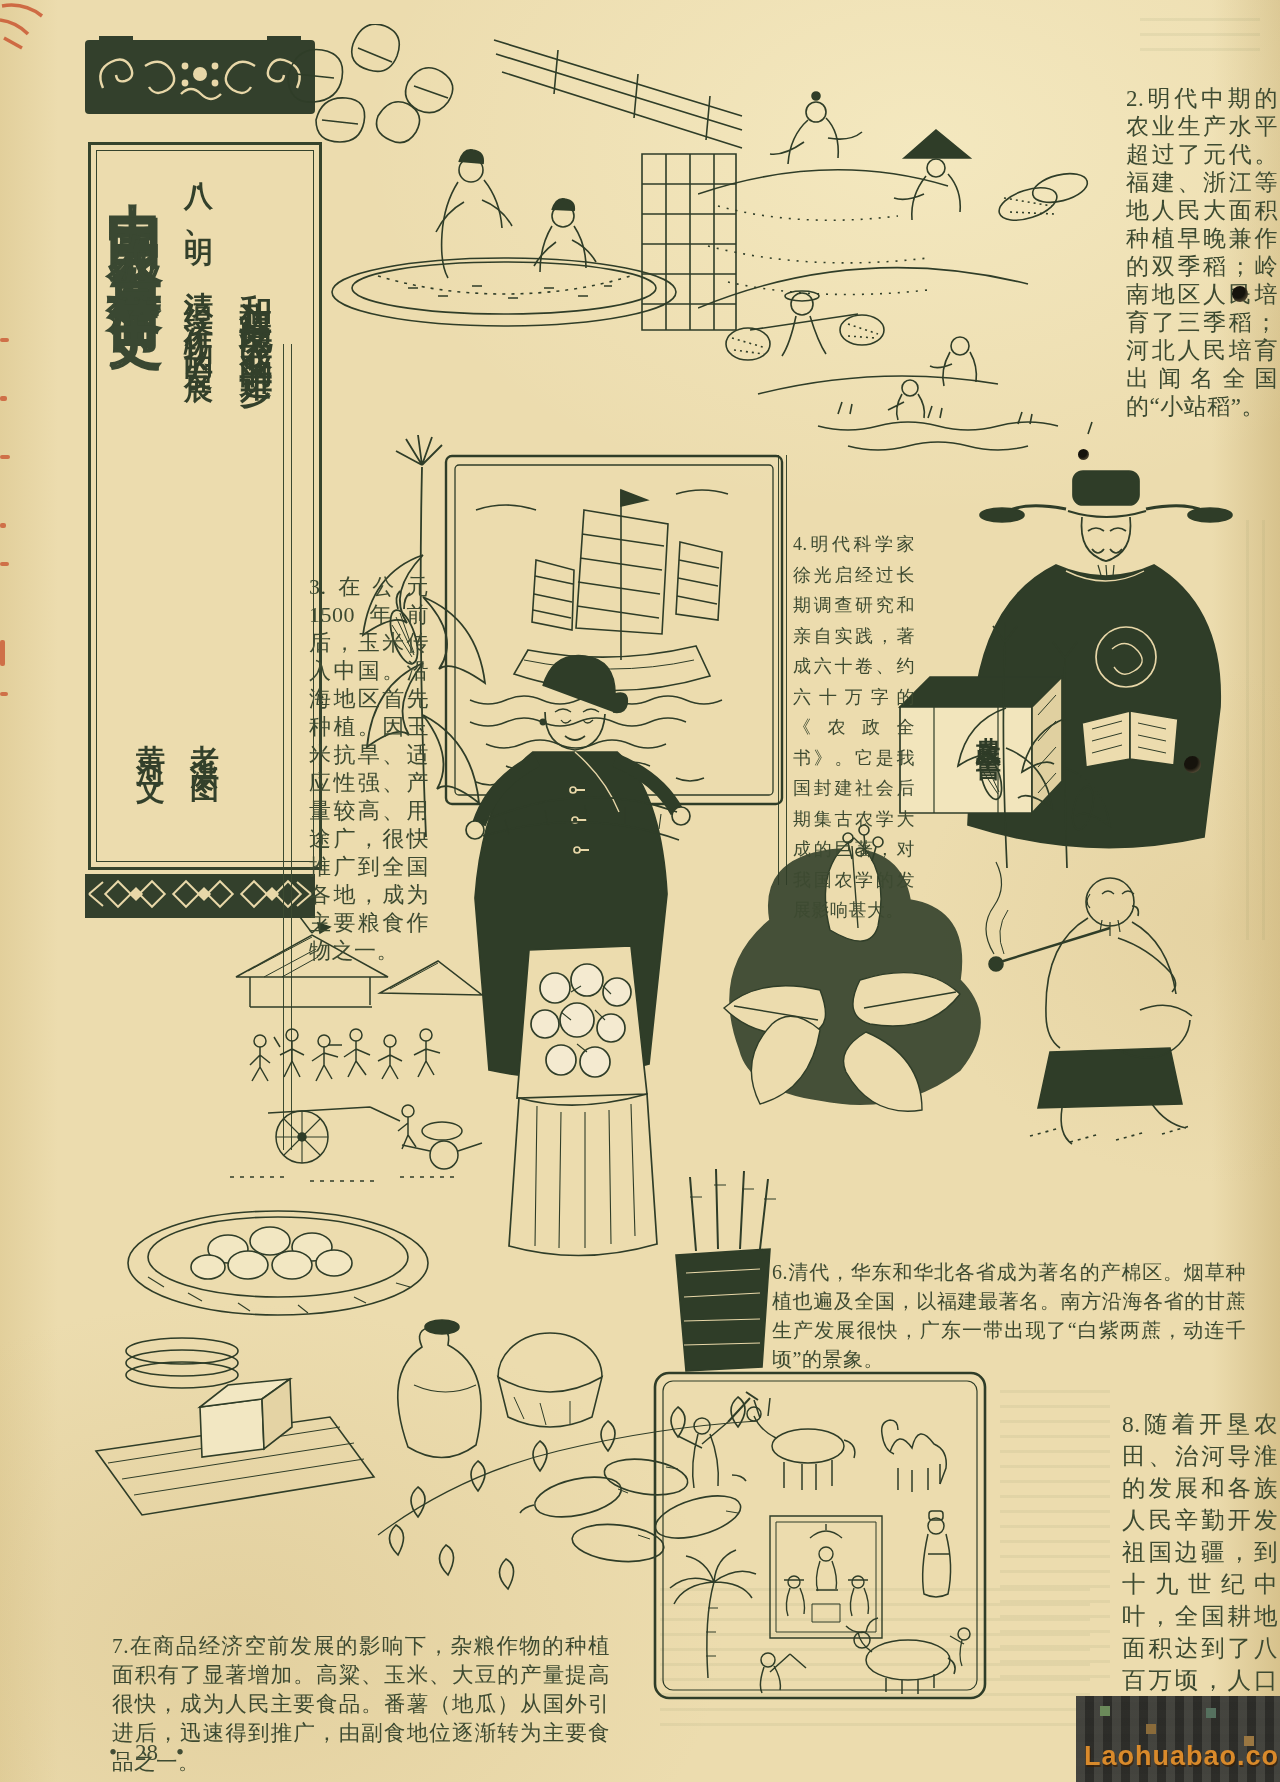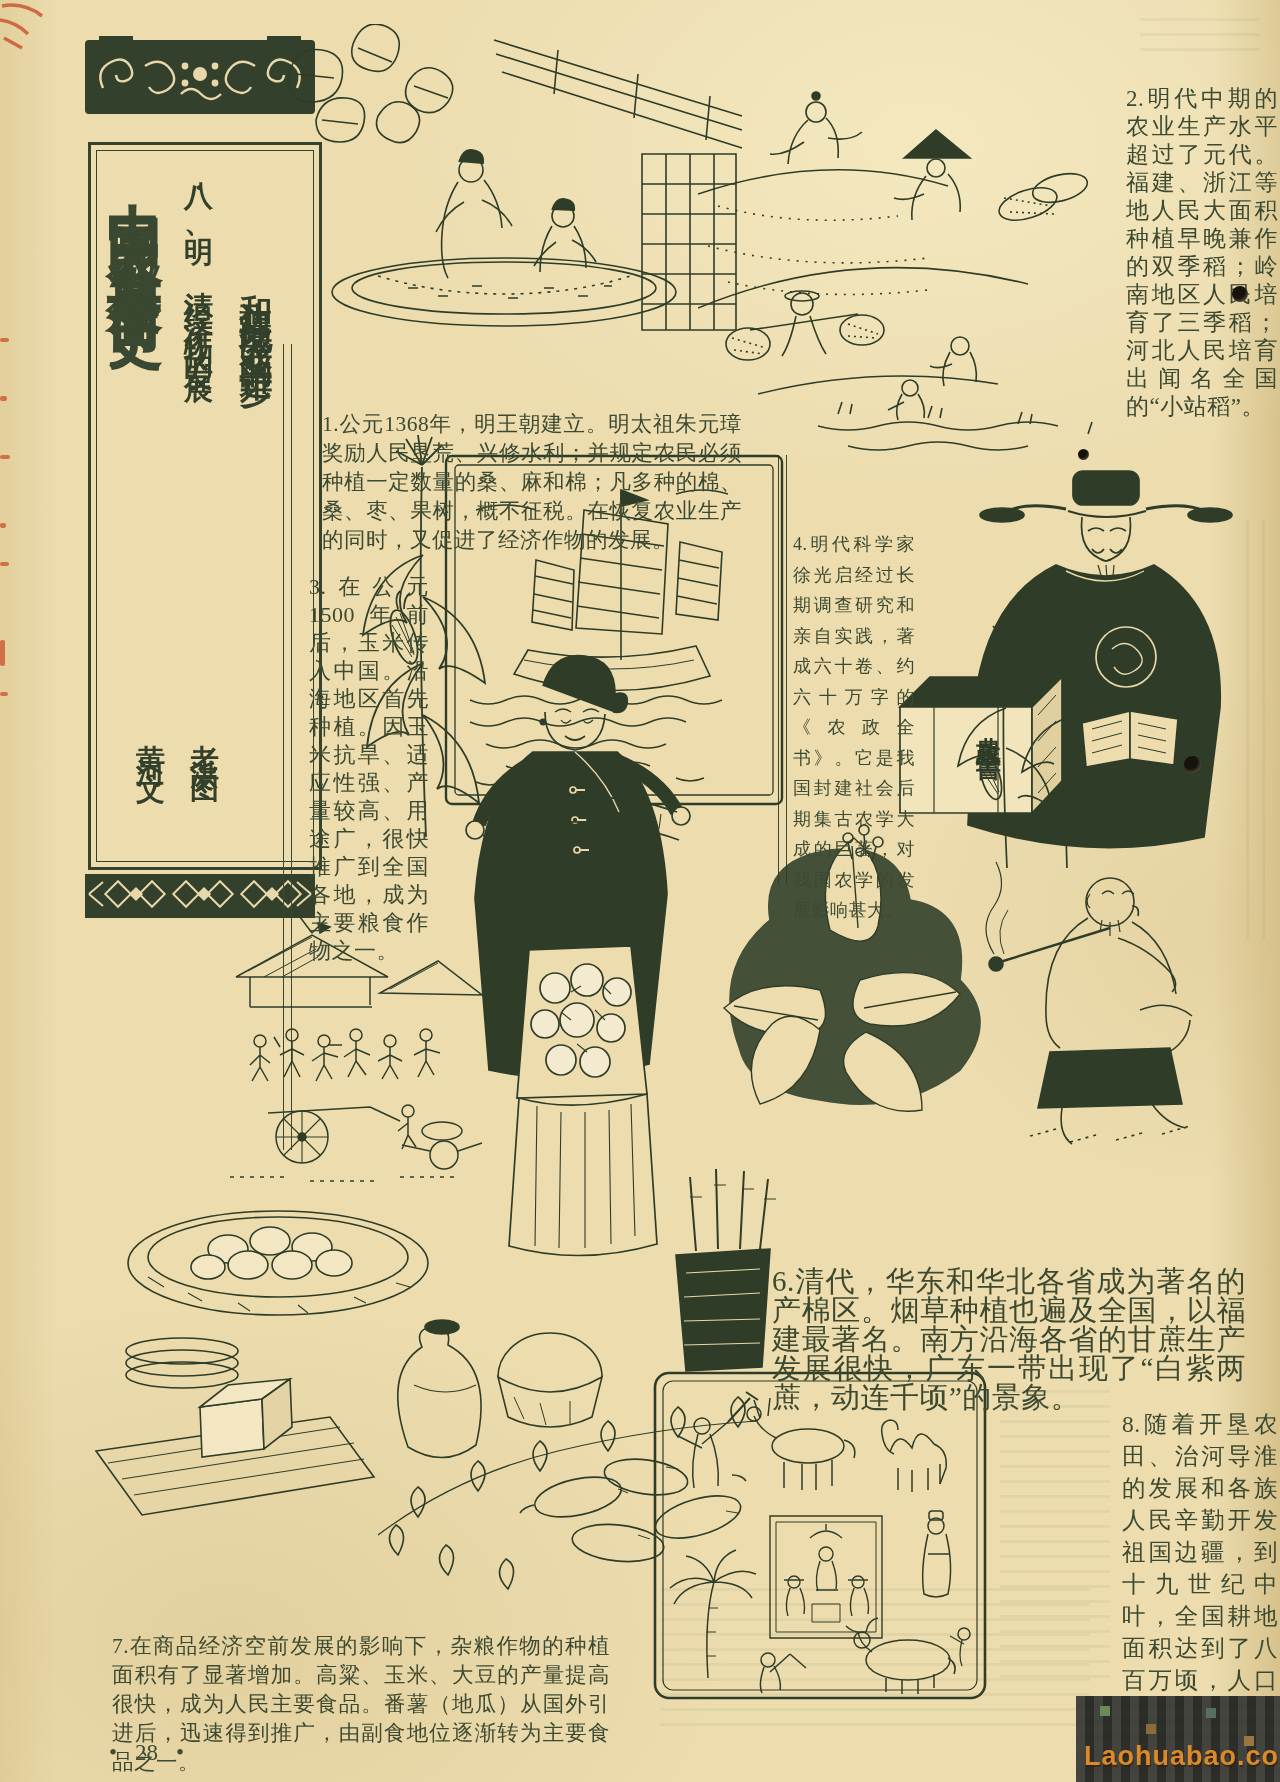--- a/index.html
+++ b/index.html
@@ -11,21 +11,21 @@
       linear-gradient(90deg,#e2cf9b 0,#ecdcae 58px,#ecdcae 1212px,#d7c28c 1280px),
       #ecdcae;
     font-family:"Liberation Serif","DejaVu Serif",serif;}
   .abs{position:absolute;}
   .caption{position:absolute;color:#3d4a31;text-align:justify;letter-spacing:.5px;}
   #c1{left:322px;top:388px;width:420px;font-size:21.5px;line-height:29px;}
   #c2{left:1126px;top:62px;width:152px;font-size:23px;line-height:28px;}
   #c3{left:309px;top:551px;width:120px;font-size:22px;line-height:28px;}
   #c4{left:793px;top:511px;width:122px;font-size:18px;line-height:30.5px;}
   #c5{left:94px;top:942px;width:136px;font-size:23.5px;line-height:33px;}
-  #c6{left:772px;top:1238px;width:474px;font-size:29px;line-height:29px;}
+  #c6{left:772px;top:1238px;width:474px;font-size:20px;line-height:29px;}
   #c7{left:112px;top:1610px;width:498px;font-size:21.5px;line-height:29px;}
   #c8{left:1122px;top:1384px;width:156px;font-size:23.5px;line-height:32px;}
 
   
   #banner{left:85px;top:36px;}
   #mast-box{left:88px;top:142px;width:228px;height:722px;border:3px solid #35432c;}
   #mast-box .inner{position:absolute;inset:5px;border:1.5px solid #35432c;}
   .vtext{position:absolute;writing-mode:vertical-rl;text-orientation:upright;white-space:nowrap;color:#33402b;}
   #series-title{left:8px;top:16px;font-size:53px;font-weight:bold;letter-spacing:16px;color:#3a4832;}
   @supports (-webkit-text-stroke: 1px #000){
@@ -547,21 +547,20 @@
         <ellipse cx="258" cy="292" rx="42" ry="20"></ellipse>
         <path d="M222,284 q-12,-8 -14,-20 M216,264 q-12,2 -20,-6 M216,264 q2,-12 12,-14"></path>
         <circle cx="212" cy="272" r="8"></circle>
         <path d="M236,310 v14 M252,312 v14 M268,312 v14 M284,306 v14 M298,290 q10,6 6,16"></path>
         <circle cx="314" cy="266" r="6"></circle>
           <path d="M312,272 q-4,16 0,26 M314,276 l-14,-8" stroke-width="1.3"></path>
       </g>
     </g>
   </svg>
 
-  <p id="c1" class="caption">1.公元1368年，明王朝建立。明太祖朱元璋奖励人民垦荒、兴修水利；并规定农民必须种植一定数量的桑、麻和棉；凡多种的棉、桑、枣、果树，概不征税。在恢复农业生产的同时，又促进了经济作物的发展。</p>
   <p id="c2" class="caption">2.明代中期的农业生产水平超过了元代。福建、浙江等地人民大面积种植早晚兼作的双季稻；岭南地区人民培育了三季稻；河北人民培育出闻名全国的“小站稻”。</p>
   <p id="c3" class="caption">3.在公元1500年前后，玉米传入中国。沿海地区首先种植。因玉米抗旱、适应性强、产量较高、用途广，很快推广到全国各地，成为主要粮食作物之一。</p>
   <p id="c4" class="caption">4.明代科学家徐光启经过长期调查研究和亲自实践，著成六十卷、约六十万字的《农政全书》。它是我国封建社会后期集古农学大成的巨著，对我国农学的发展影响甚大。</p>
   <p id="c6" class="caption">6.清代，华东和华北各省成为著名的产棉区。烟草种植也遍及全国，以福建最著名。南方沿海各省的甘蔗生产发展很快，广东一带出现了“白紫两蔗，动连千顷”的景象。</p>
   <p id="c7" class="caption">7.在商品经济空前发展的影响下，杂粮作物的种植面积有了显著增加。高粱、玉米、大豆的产量提高很快，成为人民主要食品。番薯（地瓜）从国外引进后，迅速得到推广，由副食地位逐渐转为主要食品之一。</p>
   <p id="c8" class="caption">8.随着开垦农田、治河导淮的发展和各族人民辛勤开发祖国边疆，到十九世纪中叶，全国耕地面积达到了八百万顷，人口超过了四亿。</p>
 
   <div class="hole" style="left:1232px;top:286px;width:16px;height:16px"></div>
   <div class="hole" style="left:1078px;top:449px;width:11px;height:11px"></div>
   <div class="hole" style="left:1184px;top:756px;width:17px;height:17px"></div>

